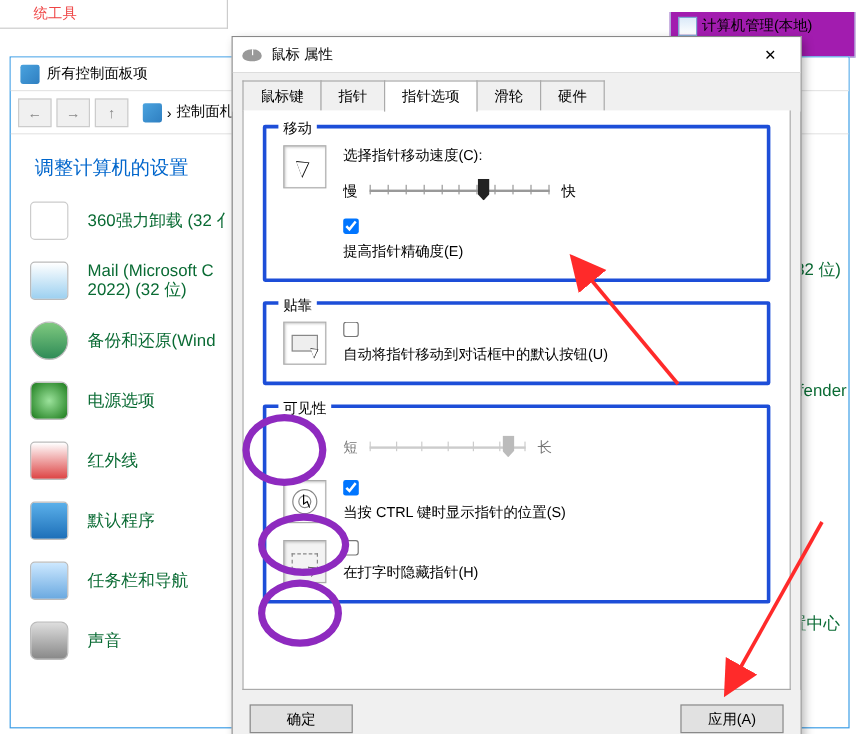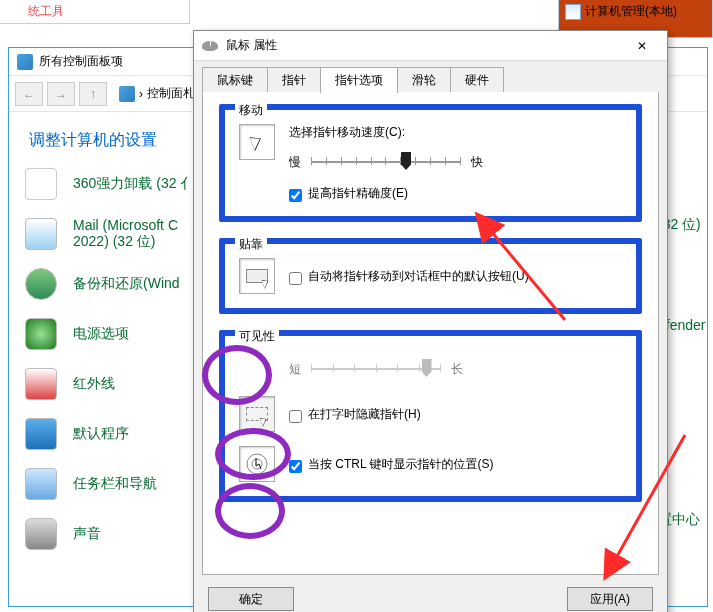--- a/index.html
+++ b/index.html
@@ -1,20 +1,20 @@
 <!DOCTYPE html>
 <html><head>
 <meta charset="utf-8">
 <style>
 * { box-sizing: border-box; margin: 0; padding: 0; font-family: "Microsoft YaHei", "Segoe UI", Tahoma, sans-serif; font-size: 12px; }
 body { width: 713px; height: 612px; background: #fff; position: relative; overflow: hidden; }
 
 
 .top-frag-left { position: absolute; left: 0; top: 0; width: 190px; height: 24px; border: 1px solid #ccc; border-top: none; border-left: none; padding-left: 28px; line-height: 22px; color: #ef4444; }
-.top-frag-right { position: absolute; right: 0; top: 0; width: 155px; height: 38px; border: 1px solid #b5cde6; border-top: none; background: #c2410c; }
+.top-frag-right { position: absolute; right: 0; top: 10px; width: 155px; height: 38px; border: 1px solid #b5cde6; border-top: none; background: #a21caf; }
 .tree-item { display: flex; align-items: center; padding: 3px 6px; color: #000; }
 .tree-icon { width: 16px; height: 16px; margin-right: 4px; background: linear-gradient(#dbeaf9, #fff); border: 1px solid #7fa8d1; }
 
 
 .cp-window { position: absolute; left: 8px; top: 47px; width: 700px; height: 560px; border: 1px solid #3c9ee6; background: #fff; }
 .cp-titlebar { height: 28px; background: #fff; display: flex; align-items: center; padding: 0 8px; border-bottom: 1px solid #e5e5e5; gap: 6px; }
 .cp-icon-small { width: 16px; height: 16px; background: linear-gradient(135deg, #4aa3df 0%, #2f7fc1 100%); border-radius: 2px; }
 .cp-toolbar { height: 36px; display: flex; align-items: center; padding: 0 6px; border-bottom: 1px solid #e5e5e5; gap: 4px; }
 .nav-btn { width: 28px; height: 24px; background: #f0f0f0; border: 1px solid #ccc; display: flex; align-items: center; justify-content: center; color: #888; }
 .breadcrumb { flex: 0 0 auto; margin-left: 8px; display: flex; align-items: center; gap: 4px; }
@@ -33,34 +33,34 @@
 .dlg-title-left { display: flex; align-items: center; gap: 8px; }
 .mouse-icon { width: 16px; height: 10px; background: #999; border-radius: 50% 50% 40% 40%; position: relative; }
 .mouse-icon::after { content: ""; position: absolute; left: 50%; top: 0; width: 1px; height: 5px; background: #fff; }
 .close-btn { width: 34px; height: 22px; display: flex; align-items: center; justify-content: center; font-size: 14px; color: #000; cursor: pointer; }
 
 .tabs { display: flex; padding: 6px 8px 0; background: #f0f0f0; }
 .tab { padding: 4px 14px; border: 1px solid #aaa; border-bottom: none; background: #f0f0f0; margin-right: -1px; cursor: pointer; }
 .tab.selected { background: #fff; position: relative; z-index: 2; }
 .tab-panel { flex: 1; margin: 0 8px; background: #fff; border: 1px solid #aaa; border-top: none; margin-top: -1px; padding: 12px 16px; position: relative; }
 
-.group { border: 6px solid #1d4ed8; border-radius: 2px; padding: 14px 14px 14px 14px; margin-bottom: 16px; position: relative; }
+.group { border: 3px solid #1d4ed8; border-radius: 2px; padding: 14px 14px 14px 14px; margin-bottom: 16px; position: relative; }
 .group-title { position: absolute; top: -8px; left: 10px; background: #fff; padding: 0 4px; color: #000; }
 .group-row { display: flex; align-items: flex-start; gap: 14px; }
 .preview-box { width: 36px; height: 36px; border: 1px solid #aaa; background: #fff; display: flex; align-items: center; justify-content: center; flex-shrink: 0; box-shadow: inset 1px 1px 2px rgba(0,0,0,0.2); }
 .preview-box.disabled { background: #f3f3f3; }
 
 .slider-wrap { display: flex; align-items: center; gap: 10px; margin-top: 8px; }
 .slider-track { position: relative; width: 150px; height: 26px; }
 .slider-line { position: absolute; top: 12px; left: 0; right: 0; height: 2px; background: #999; }
 .slider-ticks { position: absolute; top: 8px; left: 0; right: 0; height: 10px; display: flex; justify-content: space-between; }
 .slider-ticks span { width: 1px; height: 8px; background: #999; }
 .slider-thumb { position: absolute; top: 3px; width: 10px; height: 18px; background: #222; clip-path: polygon(0 0, 100% 0, 100% 70%, 50% 100%, 0 70%); }
 
-.checkbox-row { display: flex; align-items: flex-end; gap: 6px; margin-top: 10px; }
+.checkbox-row { display: flex; align-items: flex-start; gap: 6px; margin-top: 10px; flex-direction: column; }
 input[type=checkbox] { width: 13px; height: 13px; }
 .trail-slider-wrap { display: flex; align-items: center; gap: 10px; margin-top: 6px; margin-left: 50px; color: #777; }
 .trail-slider-wrap .slider-line { background: #ccc; }
 .trail-slider-wrap .slider-thumb { background: #bbb; }
 .trail-slider-wrap .slider-ticks span { background: #ccc; }
 
 .option-row { display: flex; align-items: center; gap: 14px; margin-top: 14px; }
 
 .dlg-buttons { display: flex; justify-content: space-between; gap: 8px; padding: 12px 14px; background: #f0f0f0; }
 .btn { width: 86px; height: 24px; border: 1px solid #8a8a8a; background: #e1e1e1; cursor: pointer; display: flex; align-items: center; justify-content: center; }
@@ -248,42 +248,42 @@
               <span></span>
               <span></span>
               <span></span>
             </div>
           <div class="slider-thumb" style="left:85%"></div>
         </div>
         <span>长</span>
       </div>
 
       <div class="option-row">
-        <div class="preview-box disabled">
-          <div style="width:22px;height:14px;border:1px dashed #888;position:relative">
-              <div class="cursor-arrow" style="transform:scale(0.6) rotate(-20deg);position:absolute;left:12px;top:6px"></div>
-            </div>
-        </div>
-        <div class="checkbox-row" style="margin-top:0">
-          <input type="checkbox" style="">
-          <label>在打字时隐藏指针(H)</label>
-        </div>
-      </div>
-
-      <div class="option-row">
         <div class="preview-box">
           <svg width="30" height="30">
               <circle cx="15" cy="15" r="10" stroke="#888" fill="none"></circle>
               <circle cx="15" cy="15" r="5" stroke="#888" fill="none"></circle>
               <path d="M14 9 l0 8 l3 -2 l2 5" stroke="#000" fill="none"></path>
             </svg>
         </div>
         <div class="checkbox-row" style="margin-top:0">
           <input type="checkbox" checked="" style="">
           <label>当按 CTRL 键时显示指针的位置(S)</label>
+        </div>
+      </div>
+
+      <div class="option-row">
+        <div class="preview-box disabled">
+          <div style="width:22px;height:14px;border:1px dashed #888;position:relative">
+              <div class="cursor-arrow" style="transform:scale(0.6) rotate(-20deg);position:absolute;left:12px;top:6px"></div>
+            </div>
+        </div>
+        <div class="checkbox-row" style="margin-top:0">
+          <input type="checkbox" style="">
+          <label>在打字时隐藏指针(H)</label>
         </div>
       </div>
     </div>
   </div>
 
   <div class="dlg-buttons">
     <button class="btn">确定</button>
     <button class="btn">应用(A)</button>
   </div>
 </div>

